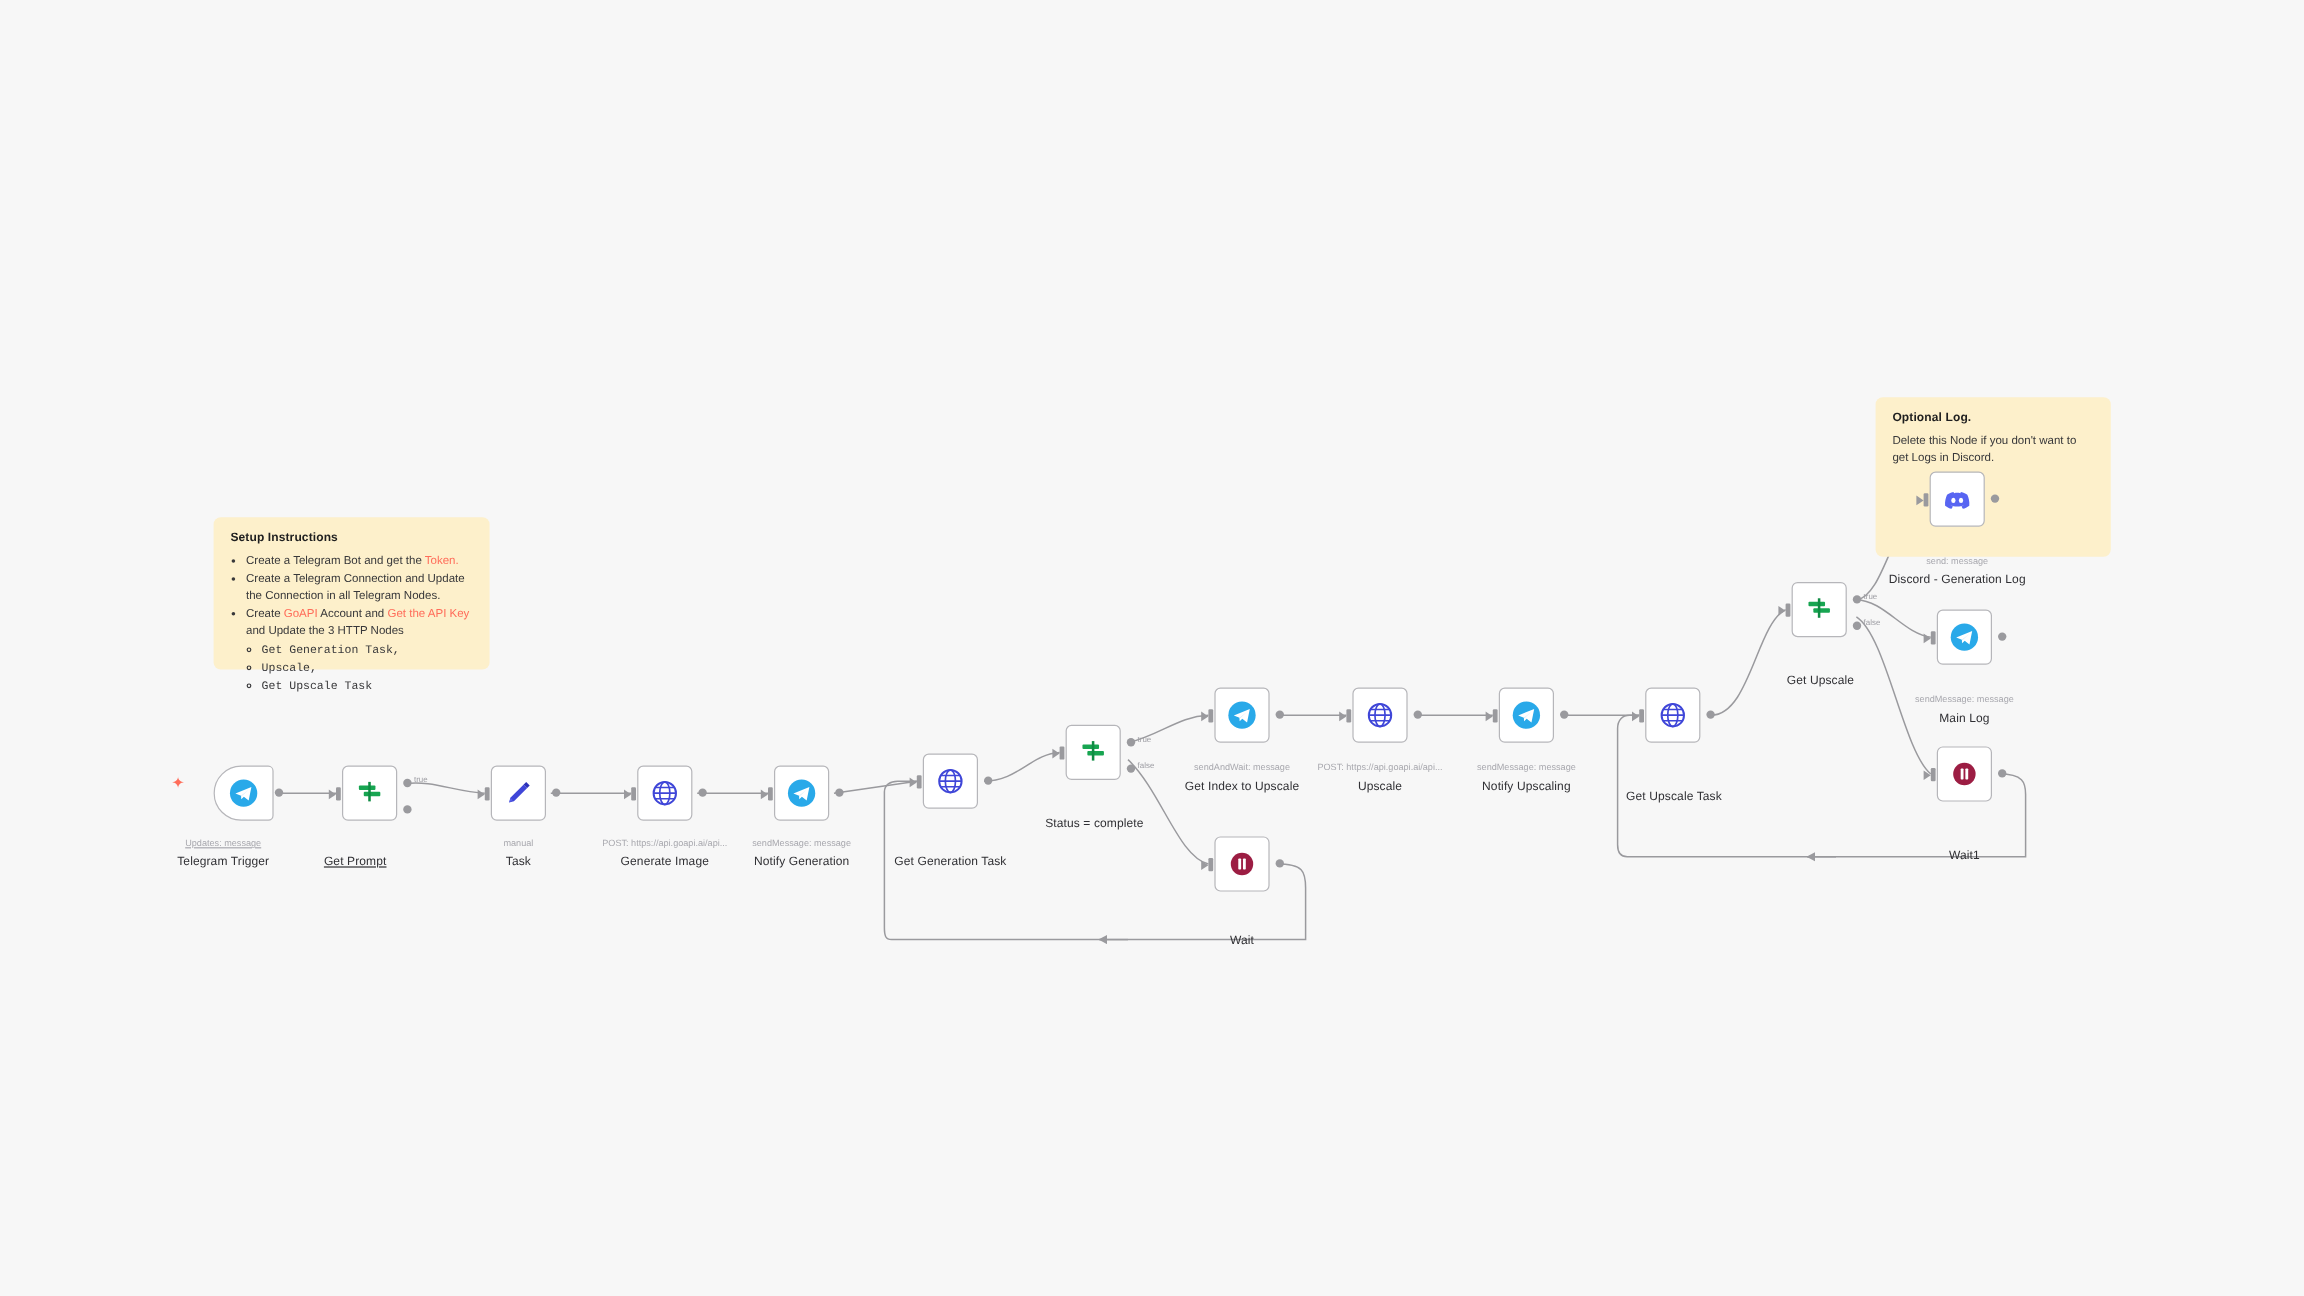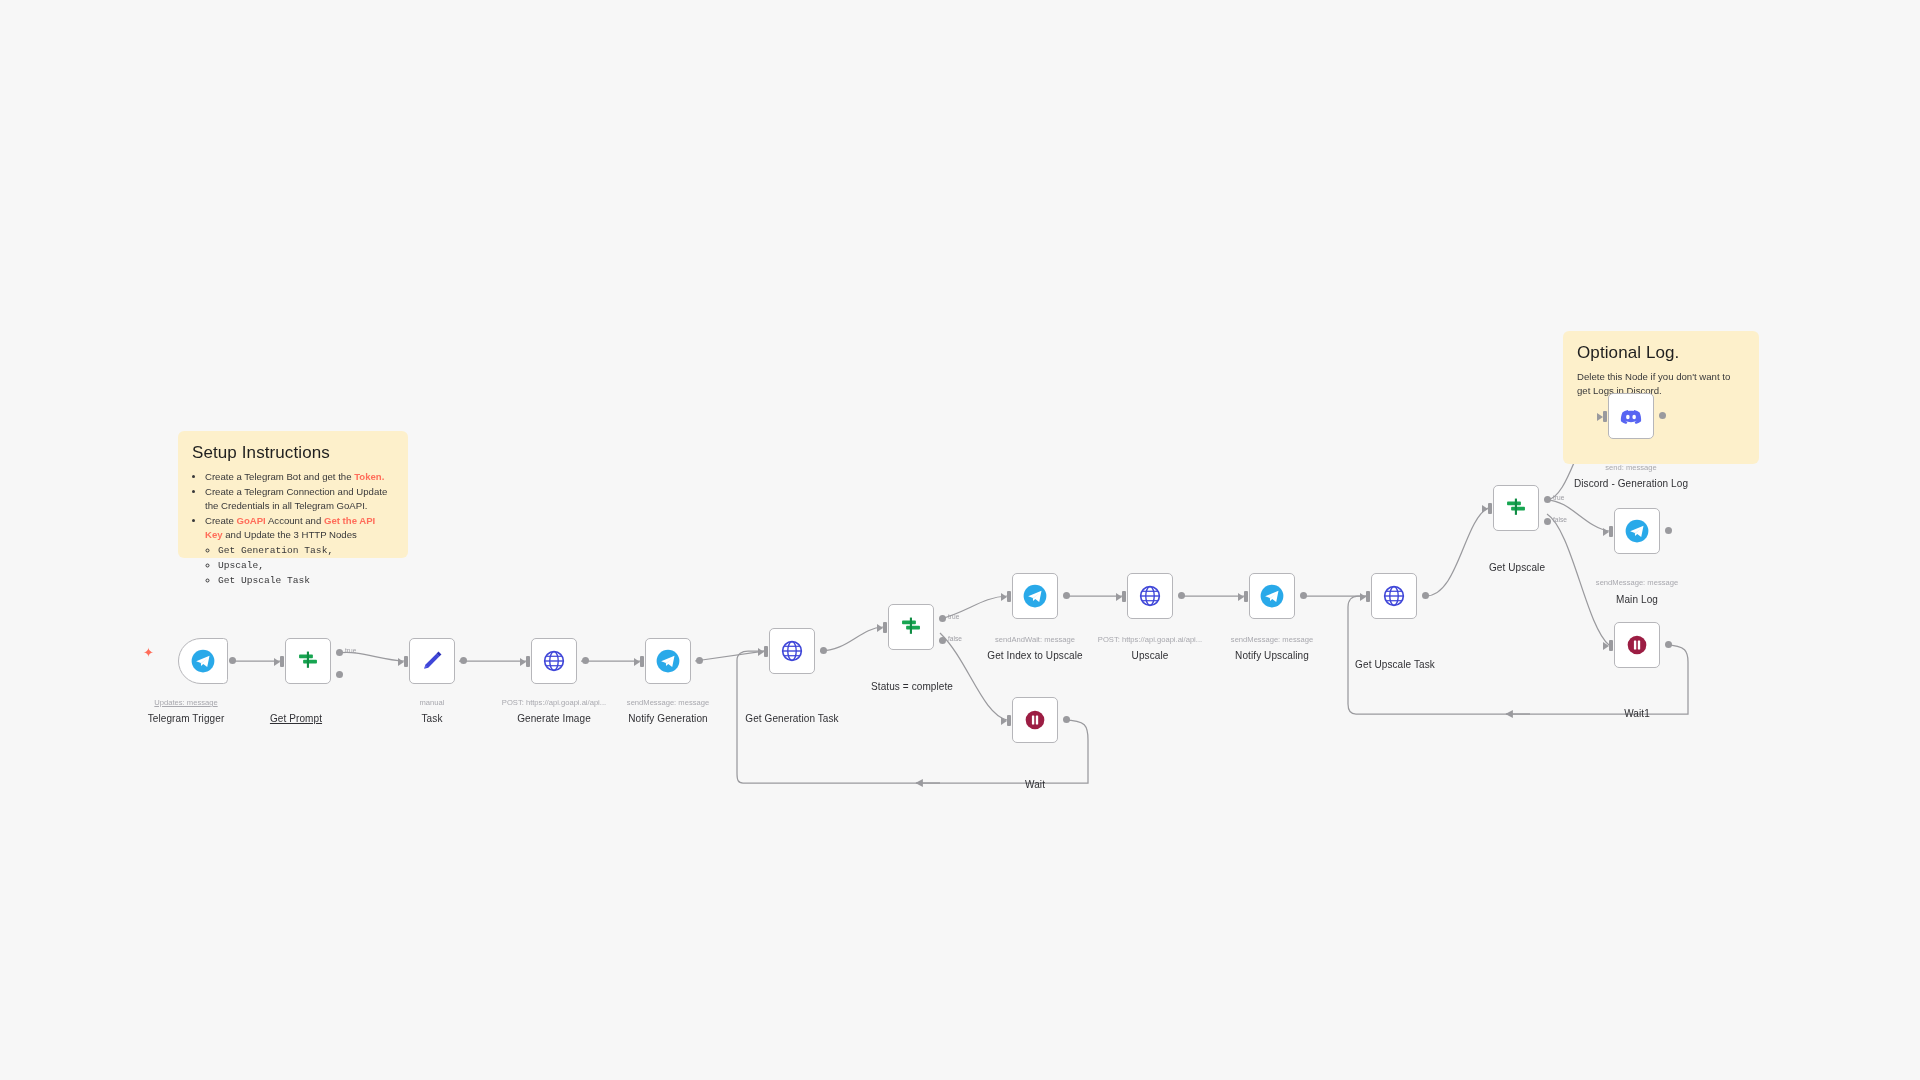--- a/index.html
+++ b/index.html
@@ -22,32 +22,32 @@
 
   
   .sticky {
     position: absolute;
     background: #fdf0cb;
     border-radius: 6px;
     padding: 12px 14px 14px 14px;
     color: #2d2d2d;
   }
   .sticky h3 {
-    font-size: 17px;
-    font-weight: normal;
+    font-size: 10px;
+    font-weight: bold;
     margin-bottom: 7px;
     color: #1f1f1f;
     letter-spacing: .1px;
   }
   .sticky p { font-size: 9.6px; line-height: 1.42; color: #38383a; }
   .sticky ul { margin-left: 13px; }
   .sticky li { font-size: 9.6px; line-height: 1.46; color: #38383a; margin-bottom: 1px; }
   .sticky ul ul { margin-left: 13px; margin-top: 2px; }
   .sticky ul ul li { list-style-type: circle; font-family: Liberation Mono, monospace; }
-  .lnk { color: #ff6d5a; font-weight: bold; }
+  .lnk { color: #ff6d5a; }
   .code { font-family: "Liberation Mono", monospace; color: #5e5ee0; font-size: 9.3px; }
 
   
   .node {
     position: absolute;
     width: 46px; height: 46px;
     background: #ffffff;
     border: 1px solid #b6b6ba;
     border-radius: 5px;
     display: flex; align-items: center; justify-content: center;
@@ -172,21 +172,21 @@
     </g>
   </svg>
 
   <div class="sticky" style="left:178px; top:431px; width:230px; height:127px;">
     <h3>Setup Instructions</h3>
     <ul>
       <li>
         <span>Create a Telegram Bot and get the </span><span class="lnk">Token.</span>
       </li>
       <li>
-        <span>Create a Telegram Connection and Update the Credentials in all Telegram GoAPI.</span>
+        <span>Create a Telegram Connection and Update the Connection in all Telegram Nodes.</span>
       </li>
       <li>
         <span>Create </span><span class="lnk">GoAPI</span><span> Account and </span><span class="lnk">Get the API Key</span><span> and Update the 3 HTTP Nodes</span>
         <ul>
           <li class="code">Get Generation Task,</li>
           <li class="code">Upscale,</li>
           <li class="code">Get Upscale Task</li>
         </ul>
       </li>
     </ul>

